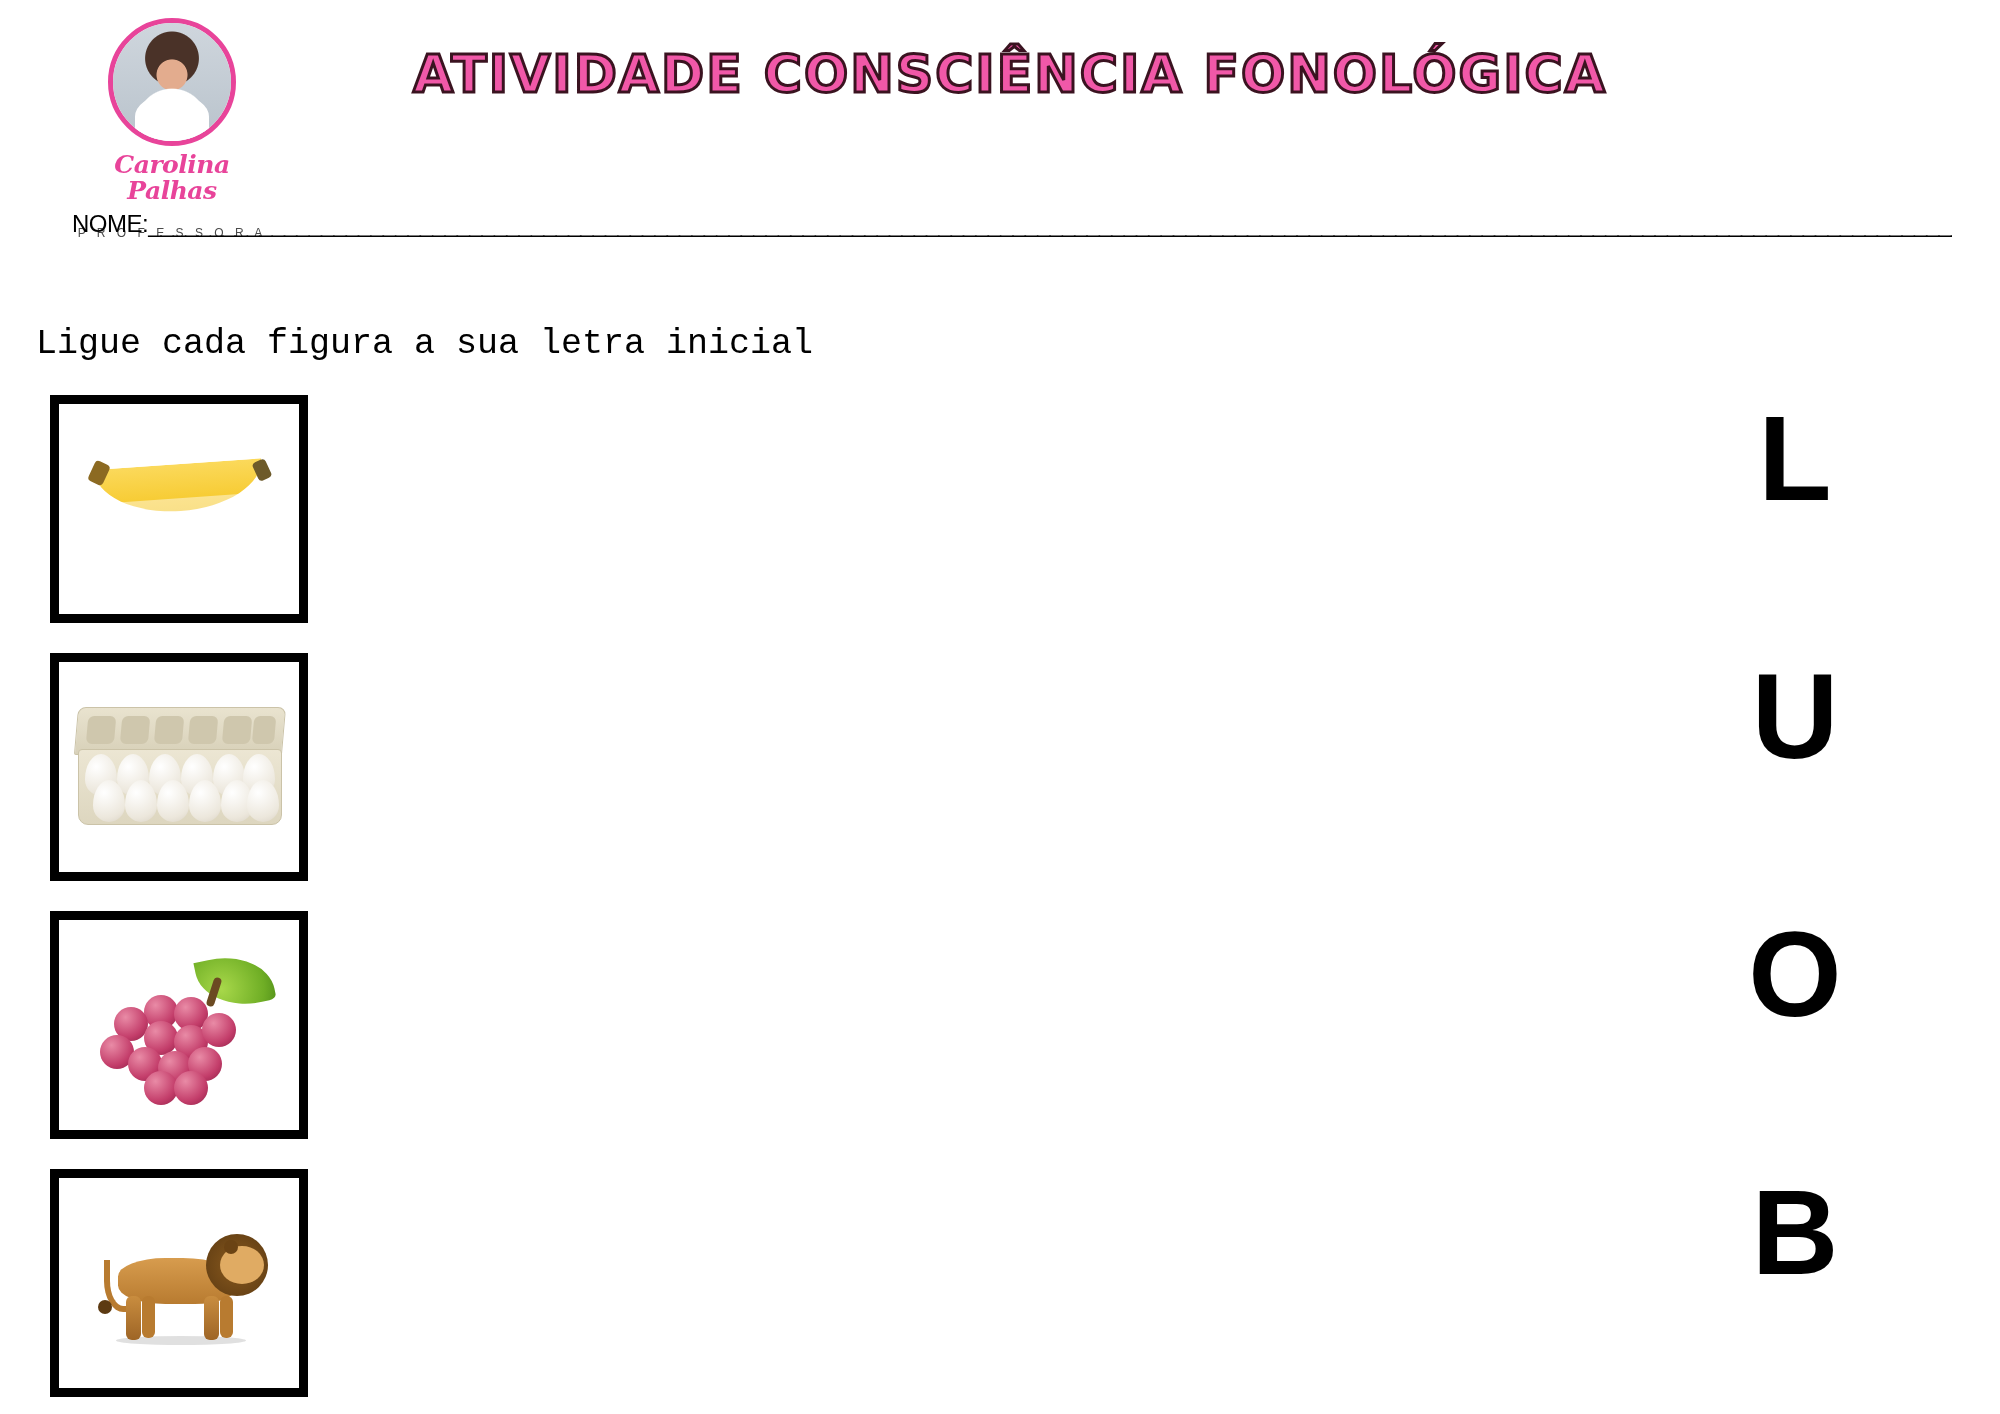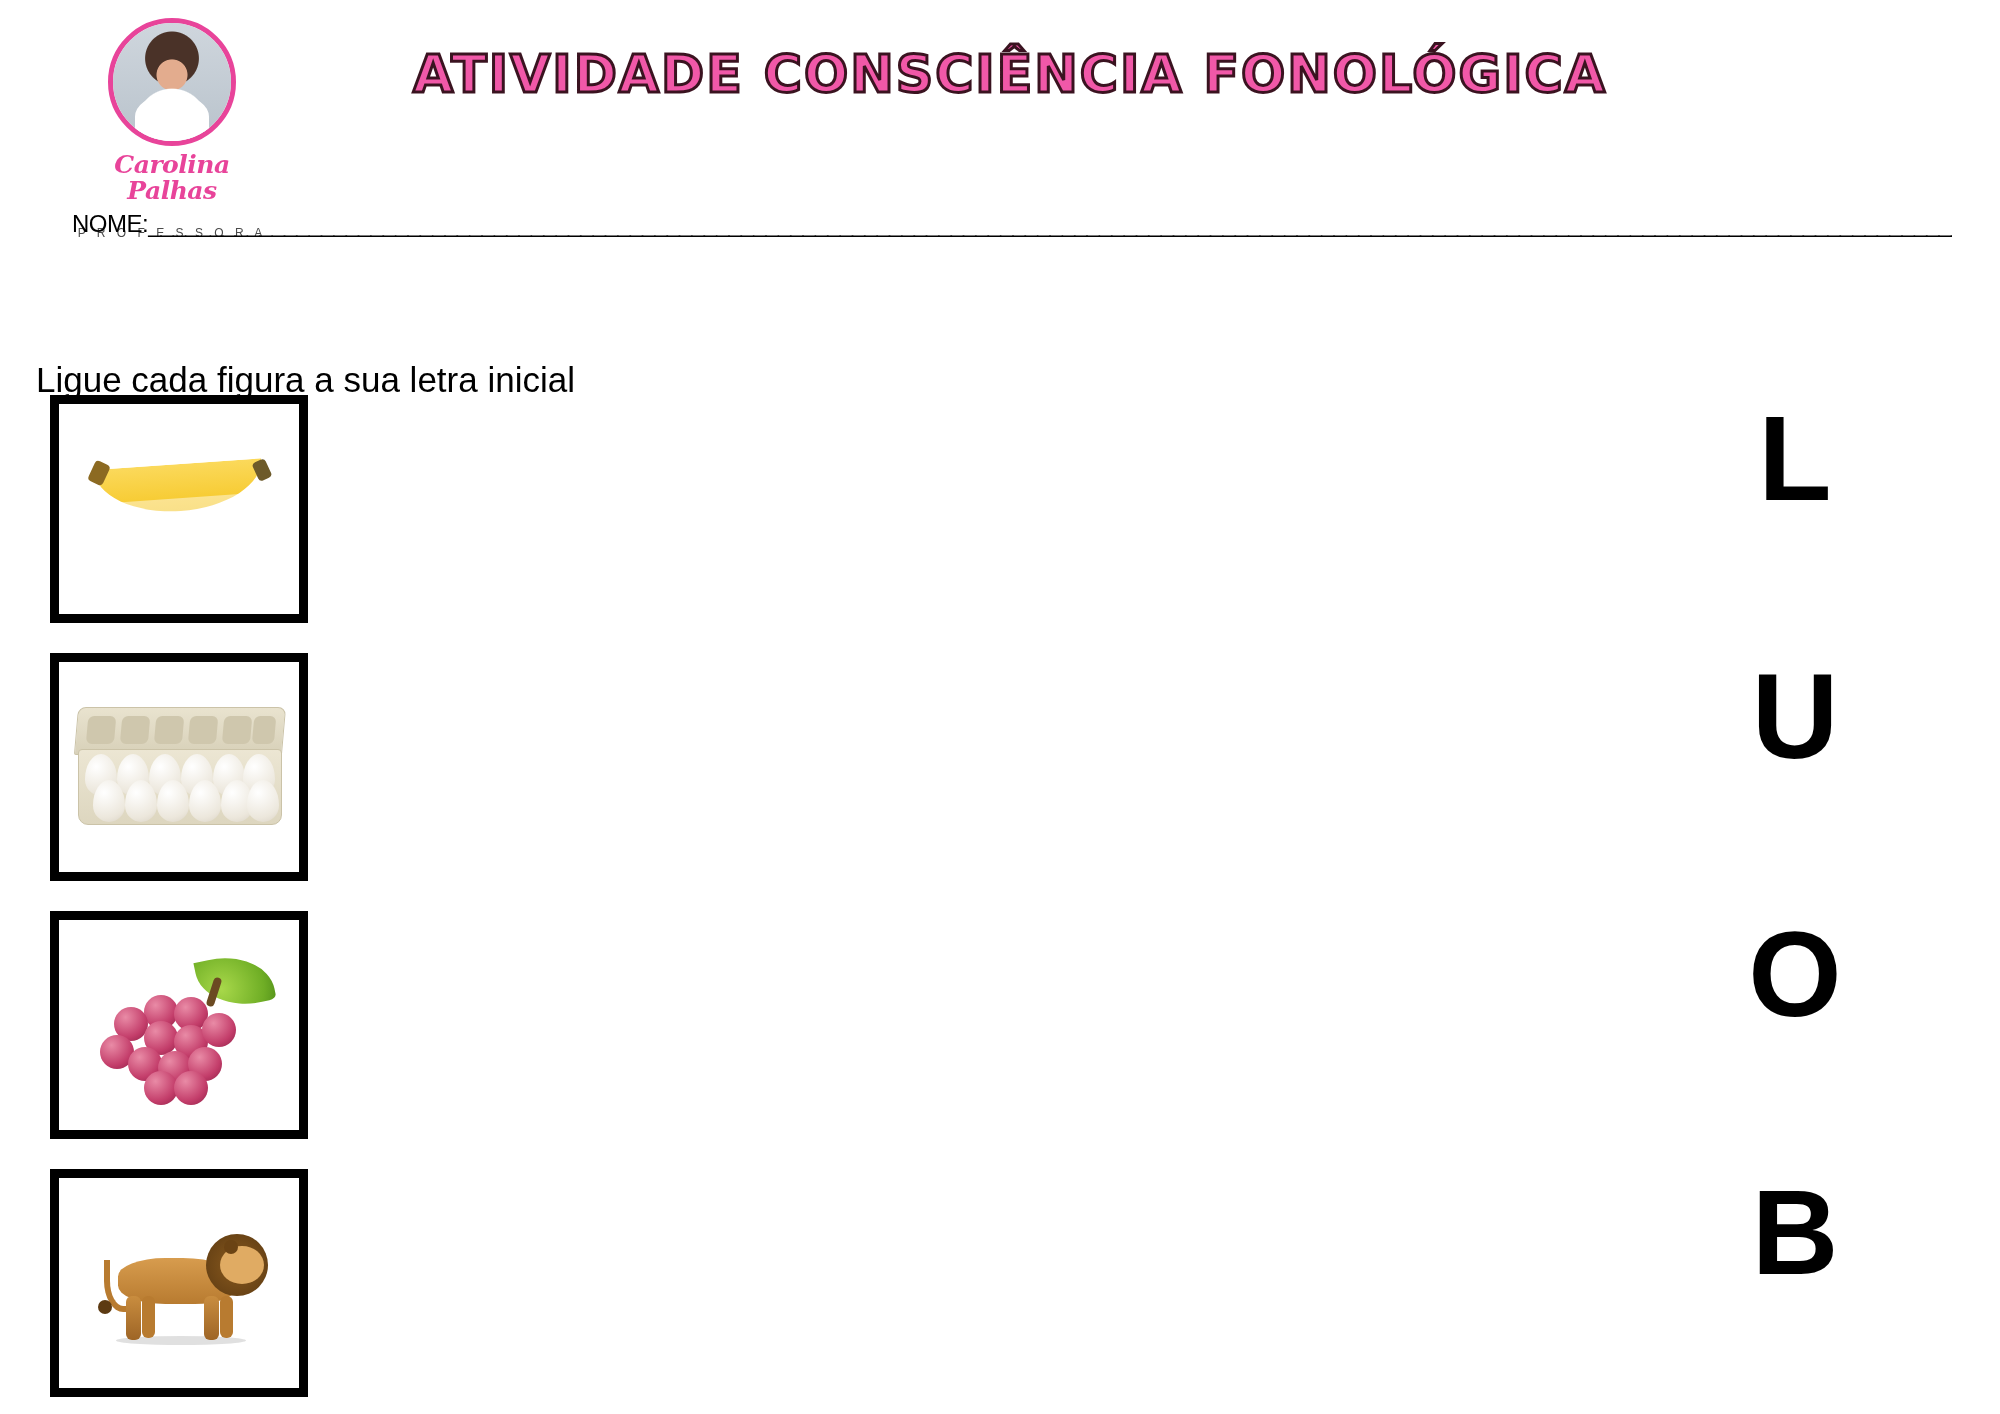--- a/index.html
+++ b/index.html
@@ -108,23 +108,24 @@
     letter-spacing: -0.5px;
   }
   .name-line .fill {
     letter-spacing: -1px;
   }
 
   
   .instruction {
     position: absolute;
     left: 36px;
-    top: 360px;
+    top: 324px;
     font-size: 35px;
     color: #000000;
+    font-family: Liberation Mono, monospace;
   }
 
   
   .pictures {
     position: absolute;
     left: 50px;
     top: 395px;
     width: 268px;
   }
   .pic-card {

